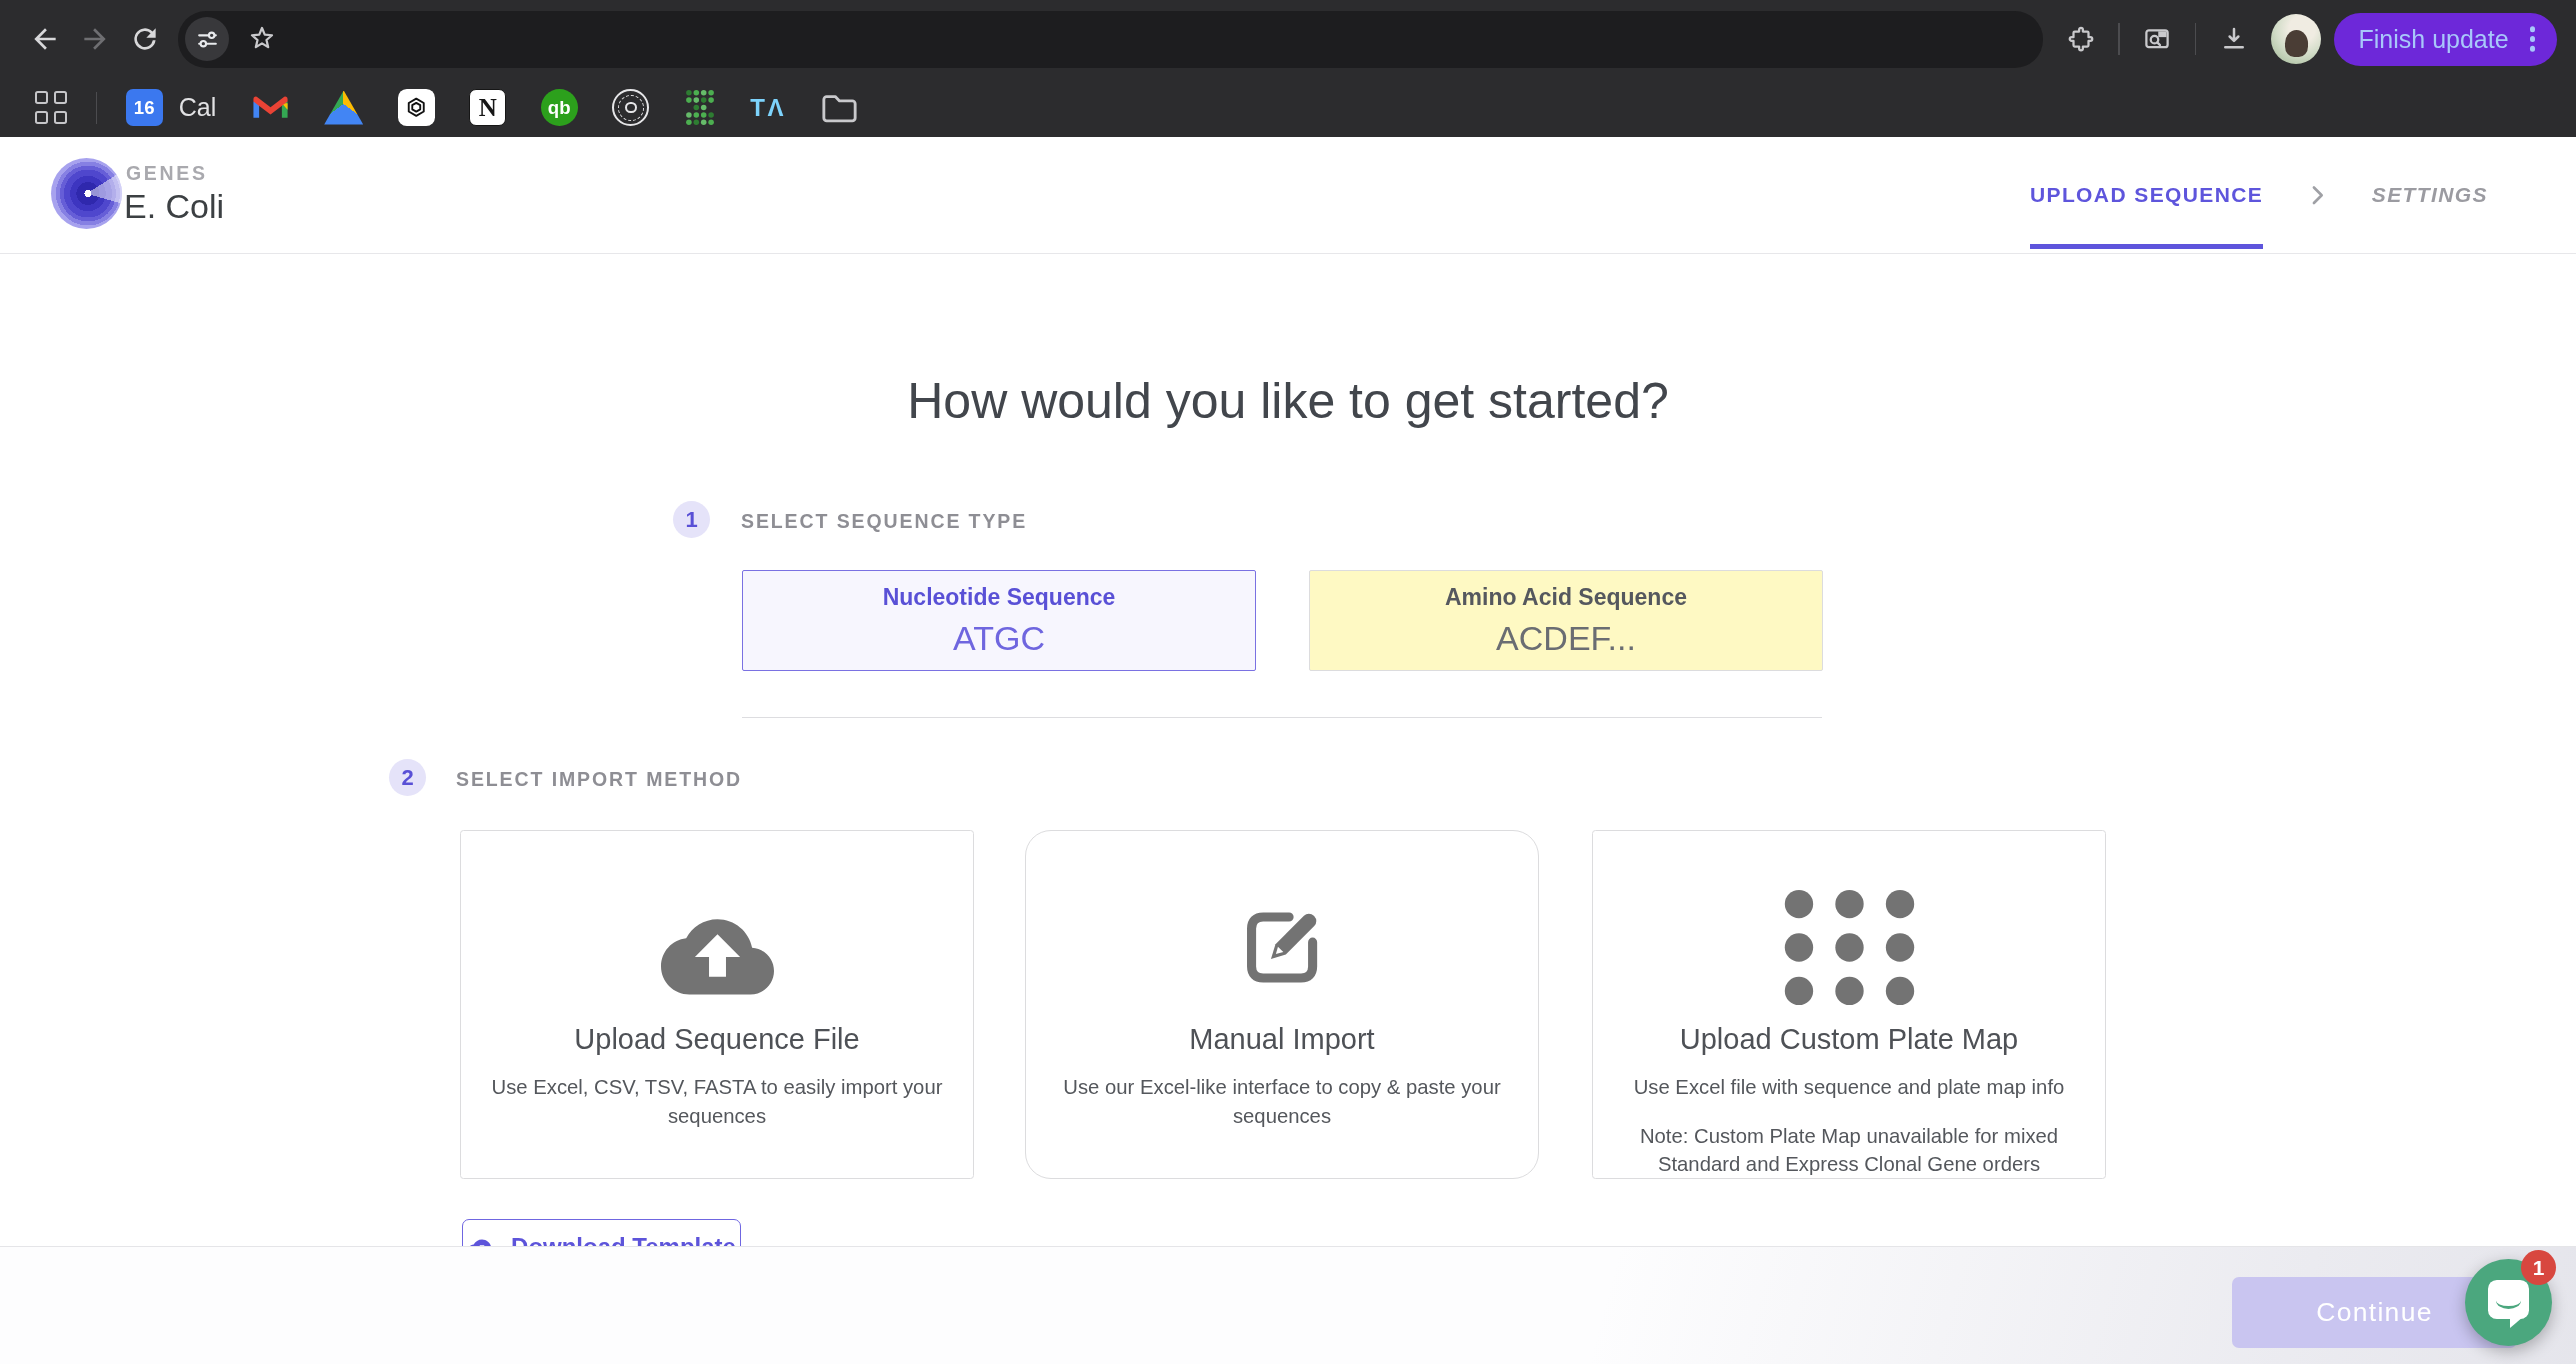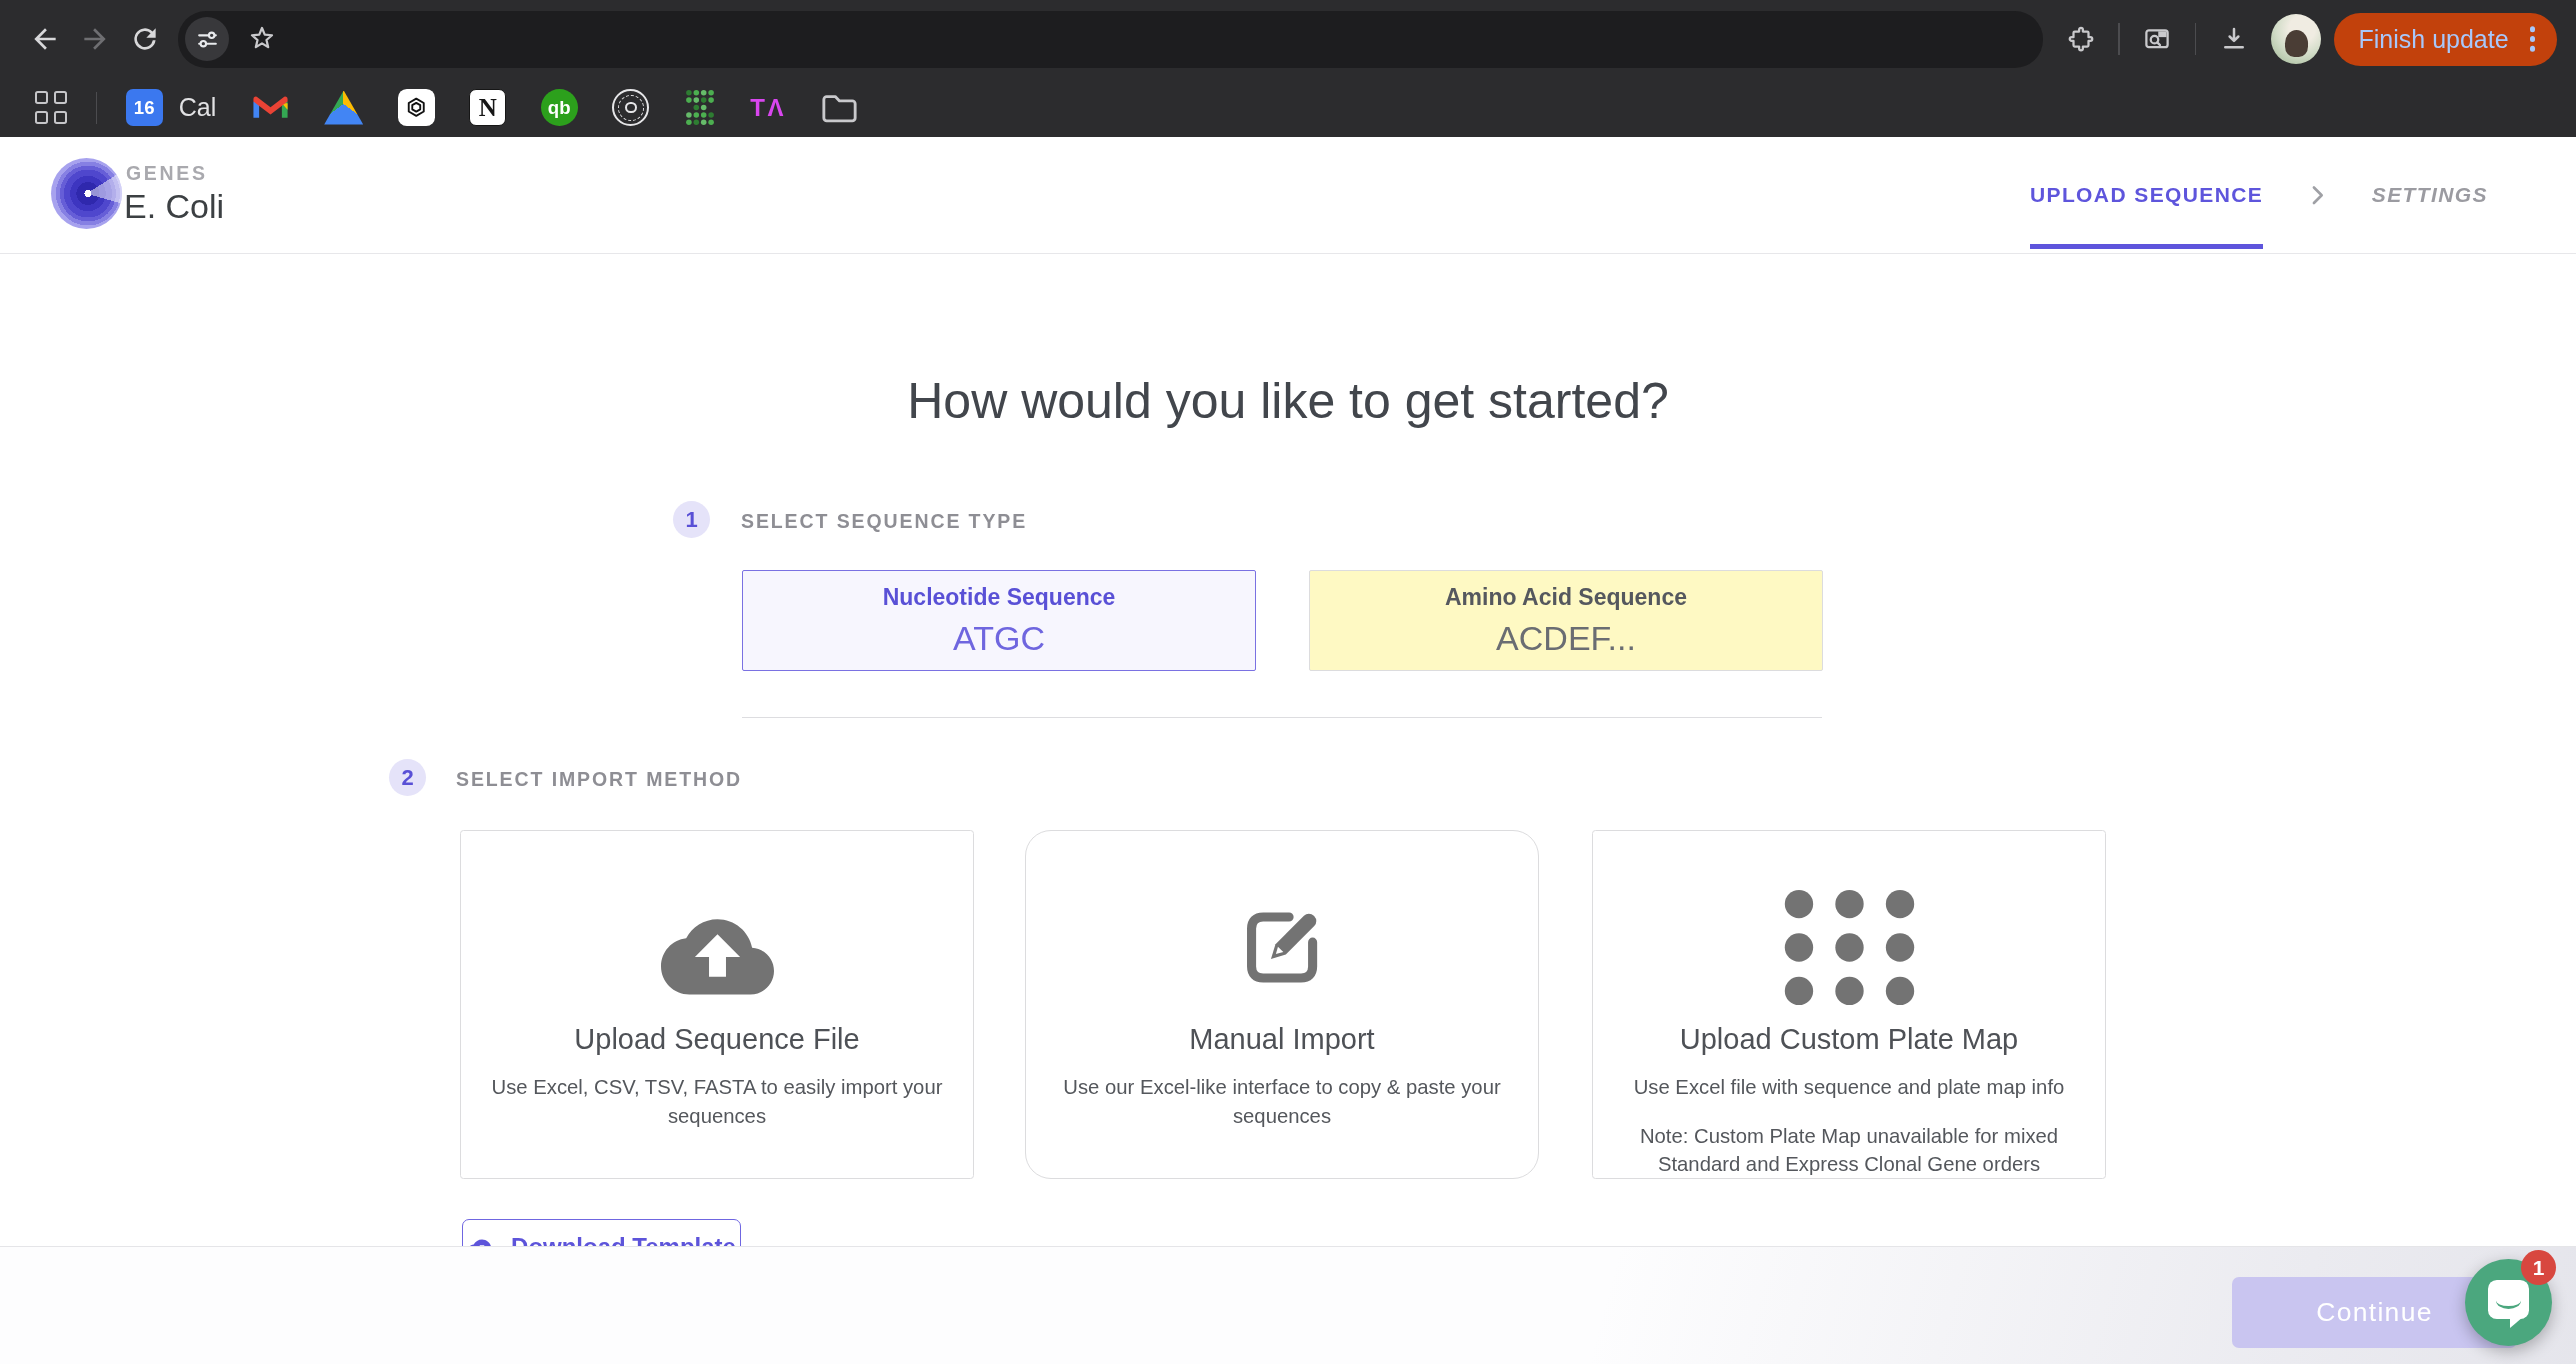--- a/index.html
+++ b/index.html
@@ -12,42 +12,42 @@
   .tb-btn { width:50px; height:50px; border-radius:50%; display:flex; align-items:center; justify-content:center; flex:none; }
   .omnibox { flex:1; height:57px; margin:0 12.4px 0 8.8px; border-radius:28px; background:#1d1d1f;
              display:flex; align-items:center; padding:0 19.5px 0 7px; min-width:0; }
   .tune-wrap { width:44px; height:44px; border-radius:50%; background:#38383b; display:flex; align-items:center; justify-content:center; margin-right:17.7px; flex:none; }
   .url-text { flex:1; color:#e8eaed; font-size:26.5px; letter-spacing:0.3px; white-space:nowrap; overflow:hidden; }
   .vdiv { width:1.8px; height:32px; background:#4c4c4f; margin:0 12.4px; flex:none; }
   .avatar { width:50px; height:50px; border-radius:50%; margin:0 12.4px; flex:none;
             background:radial-gradient(circle at 62% 30%, #f0ece2 0 28%, #d3ddc9 55%, #9cb490 100%);
             position:relative; overflow:hidden; }
   .avatar::after { content:""; position:absolute; left:14px; top:16px; width:23px; height:26.5px; border-radius:50% 50% 40% 40%; background:#4a3d35; }
-  .update-pill { height:53px; border-radius:26.5px; background:#c2410c; display:flex; align-items:center;
+  .update-pill { height:53px; border-radius:26.5px; background:#6d28d9; display:flex; align-items:center;
                  padding:0 16px 0 25px; gap:16px; flex:none; }
   .update-label { color:#a8c7fa; font-size:25px; }
   .menu-dots { width:5.3px; height:5.3px; border-radius:50%; background:#a8c7fa; margin:0 5.3px;
                box-shadow:0 -9.7px 0 #a8c7fa, 0 9.7px 0 #a8c7fa; }
 
   .bookmarks { position:absolute; top:78px; left:0; width:2576px; height:59px; background:#2c2c2e;
                display:flex; align-items:center; padding:0 23px; gap:11.5px; }
   .bm { display:flex; align-items:center; gap:16px; padding:0 11.5px; }
   .bm-label { color:#e2e2e4; font-size:25px; }
   .cal-icon { width:37px; height:37px; border-radius:7px; background:#3b78ef; color:#fff; font-weight:bold;
               font-size:18.6px; display:flex; align-items:center; justify-content:center; }
   .gpt-icon { width:37px; height:37px; border-radius:8.8px; background:#fff; display:flex; align-items:center; justify-content:center; }
   .notion-icon { width:37px; height:37px; border-radius:7px; background:#fff; border:1.8px solid #161616;
                  color:#161616; font-family:"Liberation Serif", serif; font-weight:bold; font-size:25px;
                  display:flex; align-items:center; justify-content:center; }
   .qb-icon { width:37px; height:37px; border-radius:50%; background:#2CA01C; color:#fff; font-weight:bold;
              font-size:18.6px; display:flex; align-items:center; justify-content:center; }
   .ornate-icon { width:37px; height:37px; border-radius:50%; border:2.7px solid #e6e6e8; position:relative; }
   .ornate-icon::before { content:""; position:absolute; inset:3.5px; border-radius:50%; border:1.8px dashed #e6e6e8; }
   .ornate-icon::after { content:""; position:absolute; inset:10.6px; border-radius:50%; border:2.7px solid #e6e6e8; }
-  .ta-text { color:#d946ef; font-size:24px; font-weight:bold; letter-spacing:2.7px; }
+  .ta-text { color:#7dd3fc; font-size:24px; font-weight:bold; letter-spacing:2.7px; }
   .drive-icon { width:39px; height:34px; clip-path:polygon(50% 0, 100% 100%, 0 100%);
                 background:conic-gradient(from 0deg at 50% 38%, #FBBC04 0 127deg, #4285F4 127deg 233deg, #34A853 233deg 360deg); }
   .apps-grid { display:grid; grid-template-columns:13.3px 13.3px; grid-template-rows:13.3px 13.3px; gap:6.2px; }
   .apps-grid i { border:2.7px solid #c6c6c9; border-radius:2.7px; }
 
   
   .app-header { position:absolute; top:137px; left:0; width:2576px; height:117px; background:#fff;
                 border-bottom:0.9px solid #e7e7ea; }
   .logo { position:absolute; left:51px; top:21px; width:71px; height:71px; border-radius:50%;
           background:radial-gradient(circle at 52% 50%, #ffffff 0 3.5px, #2f28ad 3.5px 11.5px, #3d35c0 11.5px 17.7px,

